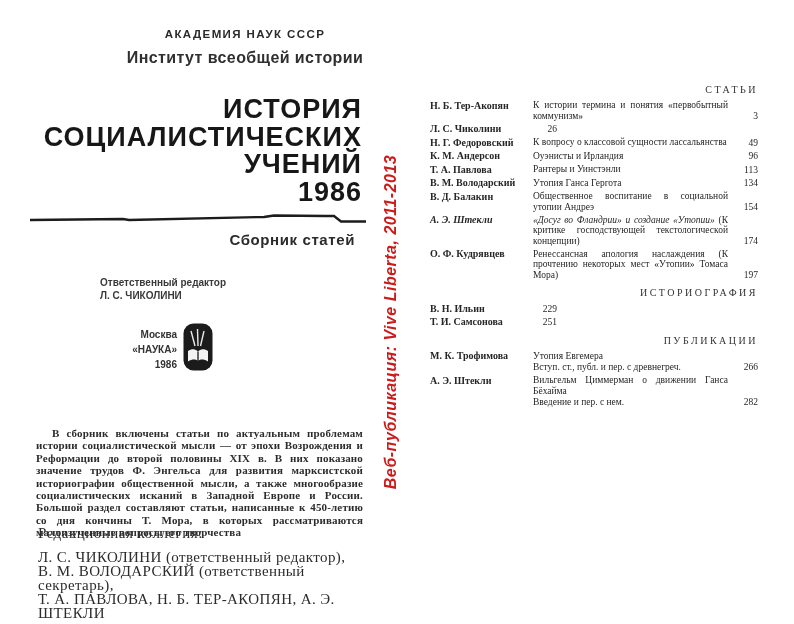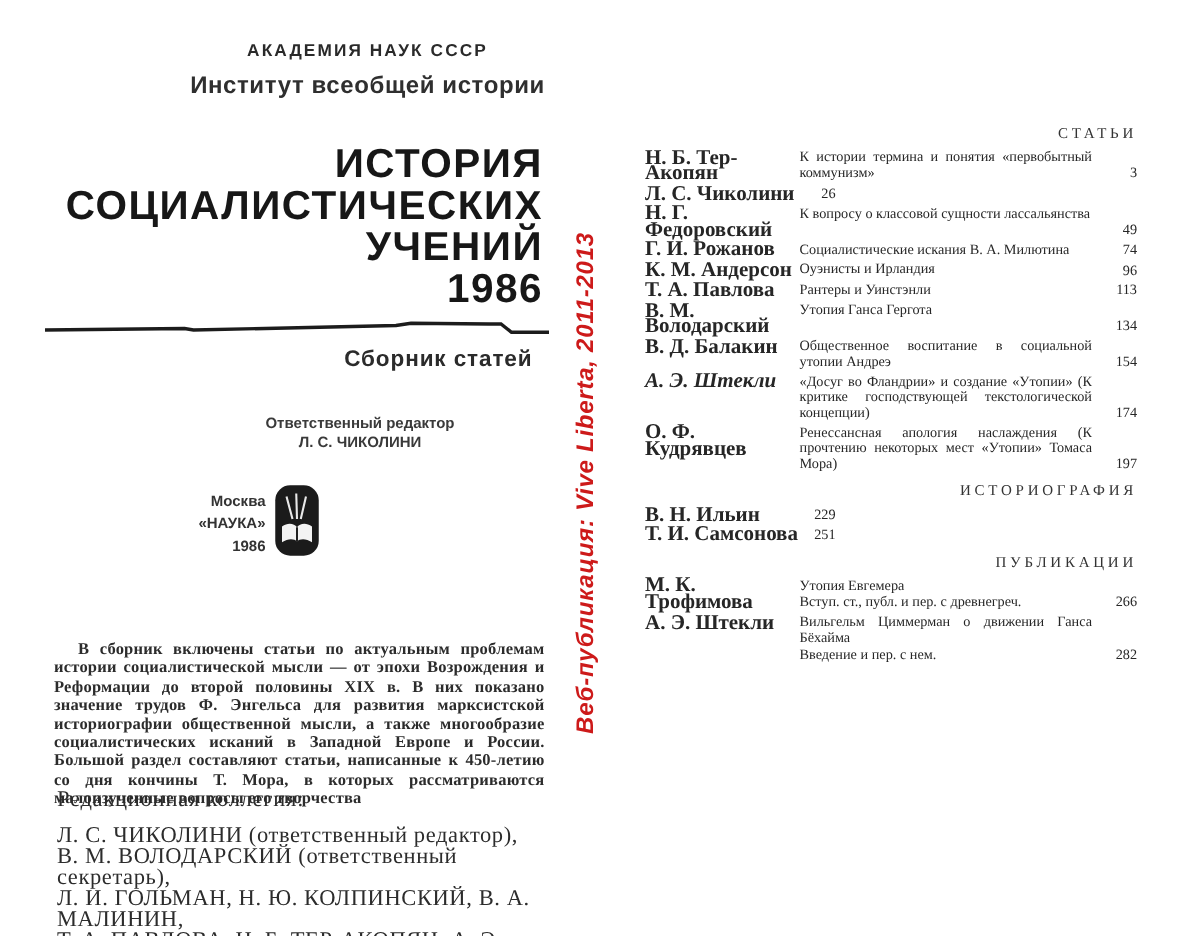--- a/index.html
+++ b/index.html
@@ -12,21 +12,21 @@
     font-family:"Liberation Sans", sans-serif;}
   .academy{font-weight:bold;font-size:11.5px;letter-spacing:1.4px;color:#2a2a2a;}
   .institute{font-weight:bold;font-size:16px;letter-spacing:.4px;margin-top:9px;color:#2f2f2f;}
   .book-title{position:absolute;left:28px;top:96px;width:334px;text-align:right;
     font-family:"Liberation Sans", sans-serif;font-weight:bold;font-size:27px;
     line-height:27.5px;letter-spacing:1px;color:#171717;}
   .divider{position:absolute;left:28px;top:212px;}
   .subtitle{position:absolute;left:30px;top:231px;width:325px;padding-right:8px;text-align:right;
     font-family:"Liberation Sans", sans-serif;font-weight:bold;font-size:15px;
     letter-spacing:.6px;color:#2b2b2b;}
-  .editor-block{position:absolute;left:100px;top:276px;width:280px;text-align:center;
+  .editor-block{position:absolute;left:100px;top:276px;width:280px;
     font-family:"Liberation Sans", sans-serif;font-weight:bold;font-size:10px;
     line-height:13px;color:#3a3a3a;}
   .publisher-block{position:absolute;left:105px;top:327px;width:72px;text-align:right;
     font-family:"Liberation Sans", sans-serif;font-weight:bold;font-size:10px;
     line-height:15px;color:#333;}
   .logo{position:absolute;left:182px;top:322px;}
   .annotation{position:absolute;left:36px;top:404px;width:327px;text-align:justify;
     font-weight:bold;font-size:11px;line-height:12.4px;text-indent:16px;
     letter-spacing:.15px;color:#2c2c2c;margin-top:23px;}
   .board-block{position:absolute;left:38px;top:525px;width:332px;font-size:15px;color:#2c2c2c;}
@@ -36,25 +36,25 @@
   .watermark{position:absolute;left:192px;top:312px;width:400px;height:20px;text-align:center;
     transform:rotate(-90deg);transform-origin:center center;
     font-family:"Liberation Sans", sans-serif;font-style:italic;font-weight:bold;
     font-size:16px;letter-spacing:.5px;white-space:nowrap;}
   
   .toc{position:absolute;left:430px;top:84px;width:328px;color:#262626;}
   .toc-heading{text-align:right;font-size:10px;letter-spacing:2.5px;color:#333;
     margin-bottom:5px;}
   .toc-heading.later{margin-top:7px;}
   .toc-row{display:flex;margin-bottom:2.5px;}
-  .toc-author{flex:0 0 103px;font-weight:bold;font-size:14px;line-height:10.5px;padding-top:.5px;}
+  .toc-author{flex:0 0 103px;font-weight:bold;font-size:10px;line-height:10.5px;padding-top:.5px;}
   .toc-author.ital{font-style:italic;}
   .toc-titlewrap{flex:1;display:flex;}
   .toc-title{flex:1;font-size:9.5px;line-height:10.5px;text-align:justify;padding-right:6px;}
-  .toc-title .ital{}
+  .toc-title .ital{font-style:italic;}
   .toc-note{margin-top:1px;}
   .toc-page{flex:0 0 24px;text-align:right;align-self:flex-end;font-size:9.5px;line-height:10.5px;}
 </style>
 </head>
 <body>
 
 <div class="canvas">
 
   <div>
     <div class="head-block">
@@ -93,21 +93,20 @@
       <line x1="16" y1="29.5" x2="16" y2="39" stroke="#1b1b1b" stroke-width="1.3"></line>
     </svg>
 
     <div class="annotation">В сборник включены статьи по актуальным проблемам истории социалистической мысли — от эпохи Возрождения и Реформации до второй половины XIX в. В них показано значение трудов Ф. Энгельса для развития марксистской историографии общественной мысли, а также многообразие социалистических исканий в Западной Европе и России. Большой раздел составляют статьи, написанные к 450-летию со дня кончины Т. Мора, в которых рассматриваются малоизученные вопросы его творчества</div>
 
     <div class="board-block">
       <div class="board-label">Редакционная коллегия:</div>
       <div class="board-lines">
           <div>Л. С. ЧИКОЛИНИ (ответственный редактор),</div>
           <div>В. М. ВОЛОДАРСКИЙ (ответственный секретарь),</div>
-          <div>Л. И. ГОЛЬМАН, Н. Ю. КОЛПИНСКИЙ, В. А. МАЛИНИН,</div>
           <div>Т. А. ПАВЛОВА, Н. Б. ТЕР-АКОПЯН, А. Э. ШТЕКЛИ</div>
         </div>
     </div>
   </div>
 
   <div class="watermark" style="color: rgb(205, 26, 26);">Веб-публикация: Vive Liberta, 2011-2013</div>
 
   <div class="toc">
       <div class="toc-heading">СТАТЬИ</div>
       <div class="toc-row">
@@ -122,27 +121,20 @@
         <div class="toc-page">26</div>
       </div>
       <div class="toc-row">
         <div class="toc-author">Н. Г. Федоровский</div>
         <div class="toc-titlewrap">
           <div class="toc-title"><span>К вопросу о классовой сущности лассальянства</span></div>
         </div>
         <div class="toc-page">49</div>
       </div>
       <div class="toc-row">
-        <div class="toc-author">Г. И. Рожанов</div>
-        <div class="toc-titlewrap">
-          <div class="toc-title"><span>Социалистические искания В. А. Милютина</span></div>
-        </div>
-        <div class="toc-page">74</div>
-      </div>
-      <div class="toc-row">
         <div class="toc-author">К. М. Андерсон</div>
         <div class="toc-titlewrap">
           <div class="toc-title"><span>Оуэнисты и Ирландия</span></div>
         </div>
         <div class="toc-page">96</div>
       </div>
       <div class="toc-row">
         <div class="toc-author">Т. А. Павлова</div>
         <div class="toc-titlewrap">
           <div class="toc-title"><span>Рантеры и Уинстэнли</span></div>

